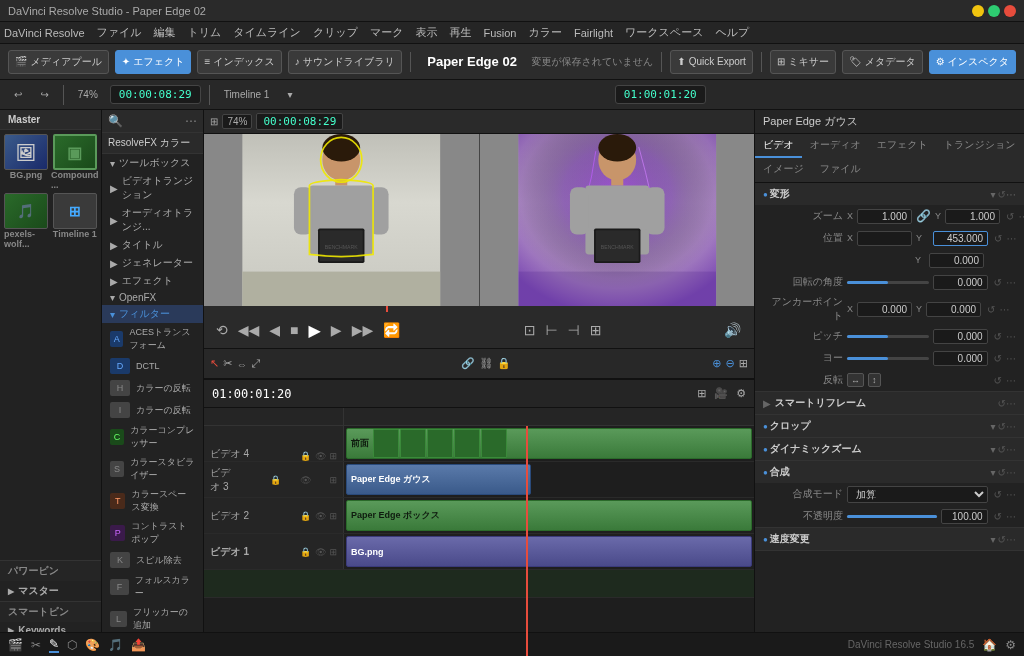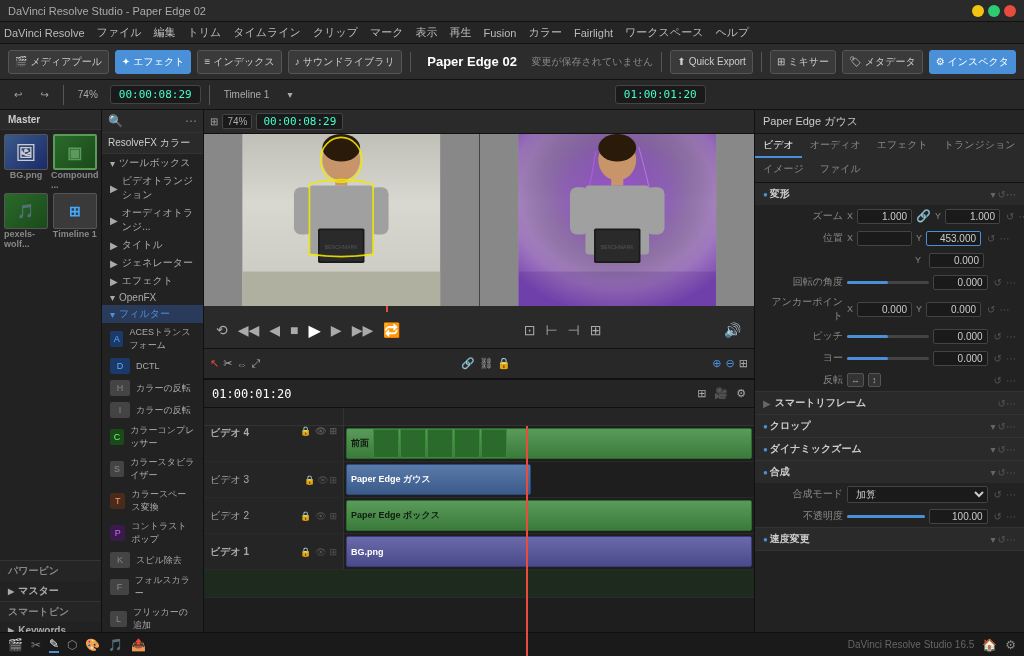--- a/index.html
+++ b/index.html
@@ -440,21 +440,21 @@
         <span style="font-size:11px;color:#aaa;cursor:pointer;">⚙</span>
       </div>
 
       <div style="flex:1;overflow:hidden;position:relative;">
 
         <div style="display:flex;height:18px;background:#252525;border-bottom:1px solid #333;">
           <div style="width:140px;flex-shrink:0;border-right:1px solid #333;"></div>
         </div>
 
         <div class="track-row-wrapper" style="display:flex;height:36px;border-bottom:1px solid #2a2a2a;">
-          <div class="track-header" style="width:140px;flex-shrink:0;background:#252525;border-right:1px solid #333;display:flex;align-items:flex-start;padding:0 6px;gap:3px;font-weight:bold;">
+          <div class="track-header" style="width:140px;flex-shrink:0;background:#252525;border-right:1px solid #333;display:flex;align-items:flex-end;padding:0 6px;gap:3px;">
             <span style="font-size:10px;color:#aaa;">ビデオ 4</span>
             <div style="flex:1;"></div>
             <span style="font-size:9px;color:#555;cursor:pointer;">🔒</span>
             <span style="font-size:9px;color:#555;cursor:pointer;">👁</span>
             <span style="font-size:9px;color:#555;cursor:pointer;">⊞</span>
           </div>
           <div style="flex:1;position:relative;overflow:hidden;">
 
             <div style="position:absolute;left:2px;right:2px;top:2px;bottom:2px;background:linear-gradient(180deg,#5a9a5a,#3a7a3a);border-radius:2px;border:1px solid #2a6a2a;display:flex;align-items:center;overflow:hidden;">
               <span style="font-size:9px;color:rgba(0,0,0,0.8);font-weight:bold;padding:0 4px;">前面</span>
@@ -463,21 +463,21 @@
                 <div style="width:26px;height:100%;background:#2a6a2a;border:1px solid #3a8a3a;border-radius:1px;"></div>
                 <div style="width:26px;height:100%;background:#2a6a2a;border:1px solid #3a8a3a;border-radius:1px;"></div>
                 <div style="width:26px;height:100%;background:#2a6a2a;border:1px solid #3a8a3a;border-radius:1px;"></div>
                 <div style="width:26px;height:100%;background:#2a6a2a;border:1px solid #3a8a3a;border-radius:1px;"></div>
               </div>
             </div>
           </div>
         </div>
 
         <div class="track-row-wrapper" style="display:flex;height:36px;border-bottom:1px solid #2a2a2a;">
-          <div class="track-header" style="width:140px;flex-shrink:0;background:#252525;border-right:1px solid #333;display:flex;align-items:center;padding:0 6px;gap:1px;">
+          <div class="track-header" style="width:140px;flex-shrink:0;background:#252525;border-right:1px solid #333;display:flex;align-items:center;padding:0 6px;gap:18px;">
             <span style="font-size:10px;color:#aaa;">ビデオ 3</span>
             <div style="flex:1;"></div>
             <span style="font-size:9px;color:#555;cursor:pointer;">🔒</span>
             <span style="font-size:9px;color:#555;cursor:pointer;">👁</span>
             <span style="font-size:9px;color:#555;cursor:pointer;">⊞</span>
           </div>
           <div style="flex:1;position:relative;overflow:hidden;">
 
             <div style="position:absolute;left:2px;width:45%;top:2px;bottom:2px;background:linear-gradient(180deg,#5a7aaa,#3a5a8a);border-radius:2px;border:1px solid #2a4a7a;display:flex;align-items:center;padding:0 4px;">
               <span style="font-size:9px;color:#fff;font-weight:bold;">Paper Edge ガウス</span>
@@ -558,21 +558,21 @@
           <input class="insp-value" value="1.000" style="background: rgb(26, 26, 26); border: 1px solid rgb(68, 68, 68); border-radius: 2px; color: rgb(204, 204, 204); font-size: 10px; padding: 1px 4px; width: 55px; text-align: right;">
           <span class="reset-btn">↺</span>
           <span style="color:#555;font-size:10px;cursor:pointer;">⋯</span>
         </div>
 
         <div class="insp-row">
           <span class="insp-label">位置</span>
           <span style="font-size:9px;color:#888;">X</span>
           <input class="insp-value" value="" style="background: rgb(26, 26, 26); border: 1px solid rgb(68, 68, 68); border-radius: 2px; color: rgb(204, 204, 204); font-size: 10px; padding: 1px 4px; width: 55px; text-align: right;">
           <span style="font-size:9px;color:#888;">Y</span>
-          <input class="insp-value highlight" value="453.000" style="background: rgb(26, 26, 26); border: 1px solid rgb(74, 144, 217); border-radius: 2px; color: rgb(204, 204, 204); font-size: 10px; padding: 1px 4px; width: 55px; text-align: right;">
+          <input class="insp-value highlight" value="453.000" style="background: rgb(26, 26, 26); border: 1px solid rgb(74, 144, 217); border-radius: 2px; color: rgb(204, 204, 204); font-size: 10px; padding: 1px 4px; width: 55px; text-align: right; margin-left: 7px;">
           <span class="reset-btn">↺</span>
           <span style="color:#555;font-size:10px;cursor:pointer;">⋯</span>
         </div>
 
         <div class="insp-row" style="justify-content:flex-end;padding-right:40px;">
           <span style="font-size:9px;color:#888;">Y</span>
           <input class="insp-value" value="0.000" style="background: rgb(26, 26, 26); border: 1px solid rgb(68, 68, 68); border-radius: 2px; color: rgb(204, 204, 204); font-size: 10px; padding: 1px 4px; width: 55px; text-align: right; margin-left: 4px;">
         </div>
 
         <div class="insp-row">
@@ -670,21 +670,21 @@
           </select>
           <span class="reset-btn">↺</span>
           <span style="color:#555;font-size:10px;cursor:pointer;">⋯</span>
         </div>
 
         <div class="insp-row">
           <span class="insp-label">不透明度</span>
           <div class="insp-slider" style="flex:1;height:3px;background:#444;border-radius:2px;">
             <div style="width:100%;height:100%;background:#4a90d9;border-radius:2px;"></div>
           </div>
-          <input class="insp-value" value="100.00" style="background: rgb(26, 26, 26); border: 1px solid rgb(68, 68, 68); border-radius: 2px; color: rgb(204, 204, 204); font-size: 10px; padding: 1px 4px; width: 59px; text-align: right;">
+          <input class="insp-value" value="100.00" style="background: rgb(26, 26, 26); border: 1px solid rgb(68, 68, 68); border-radius: 2px; color: rgb(204, 204, 204); font-size: 10px; padding: 1px 4px; width: 47px; text-align: right;">
           <span class="reset-btn">↺</span>
           <span style="color:#555;font-size:10px;cursor:pointer;">⋯</span>
         </div>
       </div>
 
       <div class="insp-section">
         <div class="insp-section-header">
           <span style="color:#4a90d9;font-size:8px;margin-right:2px;">●</span>
           <span class="insp-section-title">速度変更</span>
           <span class="expand-btn">▾</span>

